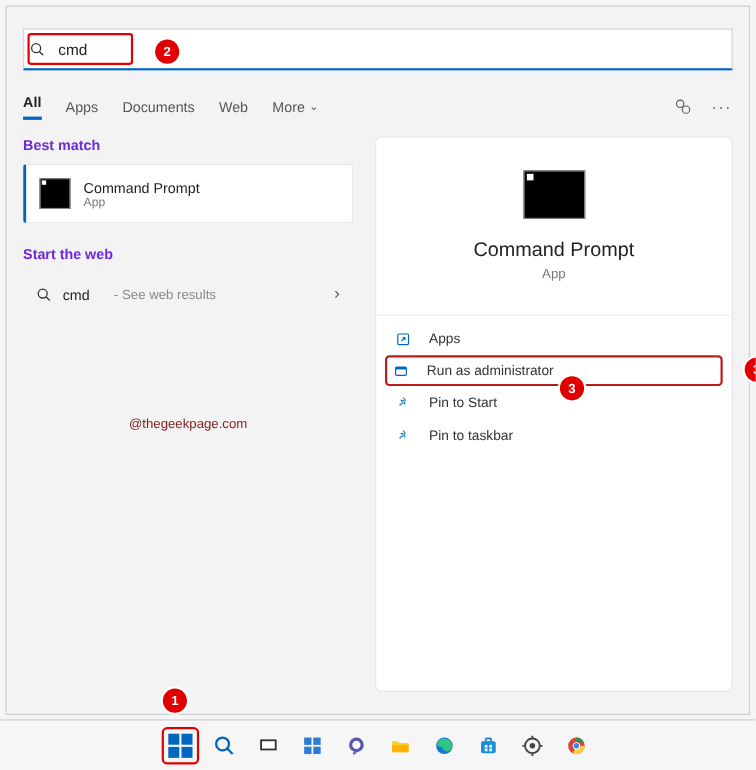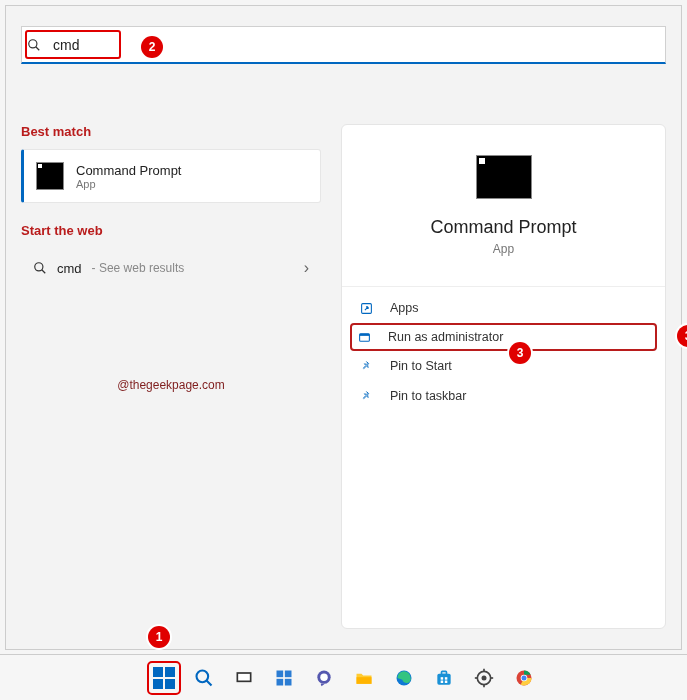--- a/index.html
+++ b/index.html
@@ -74,21 +74,21 @@
   .tab.active { color:#222; font-weight:600; border-bottom:3px solid #0067c0; padding-bottom:6px; }
   .tabs-right { margin-left:auto; display:flex; gap:18px; align-items:center; color:#555; }
 
   .left-col {
     position:absolute;
     top: 118px; left: 15px; width: 300px; bottom: 20px;
   }
   .section-title {
     font-size: 13px;
     font-weight:600;
-    color:#b91c1c;
+    color:#6d28d9;
     margin-bottom:10px;
   }
   .best-match-item {
     background:#fff;
     border:1px solid #e6e6e6;
     border-left:3px solid #0067c0;
     height: 54px;
     display:flex;
     align-items:center;
     gap:12px;
@@ -110,21 +110,21 @@
   .bm-sub { font-size:11px; color:#777; }
 
   .web-item {
     height: 40px;
     display:flex; align-items:center;
     gap:10px; padding: 0 12px;
     cursor:pointer;
     margin-top:4px;
   }
   .web-item .lbl { font-size:13px; color:#222; }
-  .web-item .sub { font-size:12px; color:#888; }
+  .web-item .sub { font-size:12px; color:#888;margin-left:12px; }
   .web-item .chev { margin-left:auto; font-size:16px; color:#666; }
 
   .watermark {
     text-align:center;
     font-size:12px;
     color:#7f1d1d;
     margin-top: 90px;
   }
 
   
@@ -219,20 +219,39 @@
         <svg width="14" height="14" viewBox="0 0 24 24">
             <circle cx="10" cy="10" r="7" stroke="#333" stroke-width="2" fill="none"></circle>
             <line x1="15" y1="15" x2="21" y2="21" stroke="#333" stroke-width="2"></line>
           </svg>
       </span>
       <span class="search-text">cmd</span>
     </div>
   </div>
   <div class="badge" style="left:135px; top:30px;">2</div>
 
+  <div class="tabs">
+    <div class="tab active">All</div>
+    <div class="tab">Apps</div>
+    <div class="tab">Documents</div>
+    <div class="tab">Web</div>
+    <div class="tab">
+      <span>More</span>
+      <span style="font-size:10px;">⌄</span>
+    </div>
+    <div class="tabs-right">
+      <span>
+        <svg width="16" height="16" viewBox="0 0 24 24">
+            <circle cx="8" cy="8" r="5" stroke="#555" stroke-width="1.5" fill="none"></circle>
+            <circle cx="16" cy="16" r="5" stroke="#555" stroke-width="1.5" fill="none"></circle>
+          </svg>
+      </span>
+      <span style="letter-spacing:2px;">···</span>
+    </div>
+  </div>
 
   <div class="left-col">
     <div class="section-title">Best match</div>
     <div class="best-match-item">
       <div class="cmd-thumb"></div>
       <div>
         <div class="bm-title">Command Prompt</div>
         <div class="bm-sub">App</div>
       </div>
     </div>

